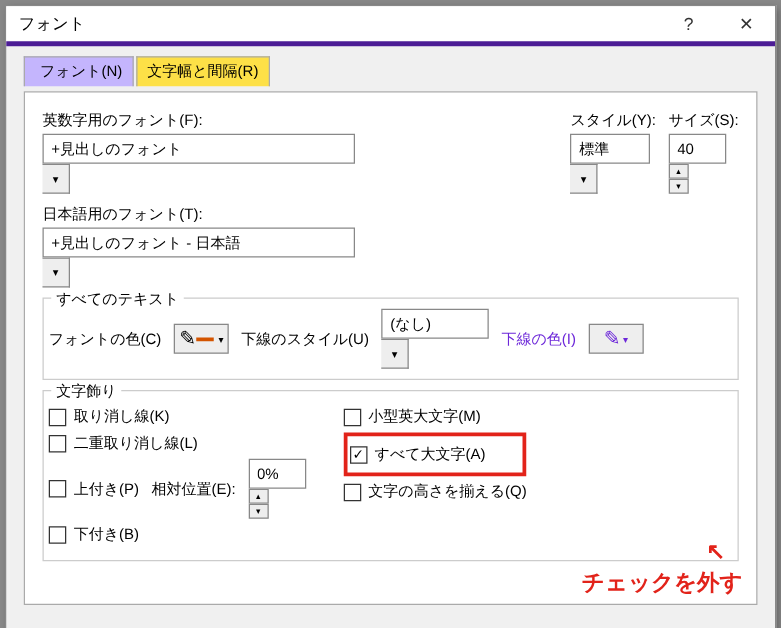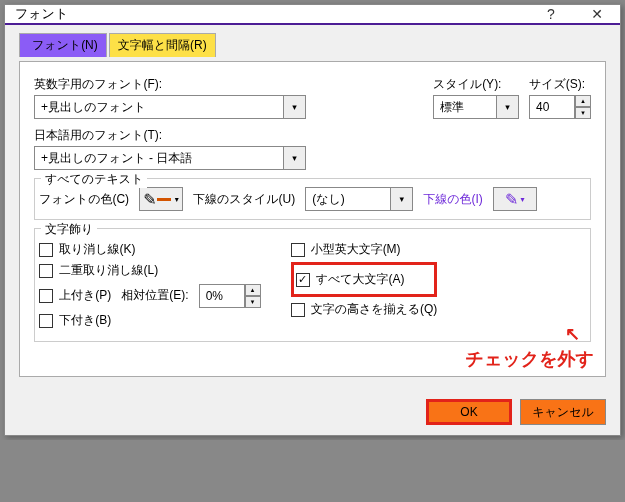--- a/index.html
+++ b/index.html
@@ -1,29 +1,29 @@
 <!DOCTYPE html>
 <html><head>
 <meta charset="utf-8">
 <style>
 * { box-sizing: border-box; font-family: "Yu Gothic UI", "Meiryo", sans-serif; }
 body { margin: 0; background: #888; padding: 4px; }
 .window { width: 617px; background: #f0f0f0; border: 1px solid #888; box-shadow: 2px 2px 6px rgba(0,0,0,.3); }
-.titlebar { display:flex; align-items:center; height:20px; background:#fff; border-bottom:2px solid #4c1d95; }
+.titlebar { display:flex; align-items:center; height:32px; background:#fff; border-bottom:4px solid #4c1d95; }
 .titlebar span { padding-left:10px; font-size:13px; }
 .titlebar .spacer{flex:1;}
 .tb-btn{width:46px;height:32px;display:flex;align-items:center;justify-content:center;font-size:14px;color:#333;}
 .body{padding:8px 14px 12px;}
 .tabs{display:flex;margin-bottom:4px;}
 .tab{border:1px solid #aaa;border-bottom:none;padding:3px 8px;font-size:12px;background:#fde047;margin-right:2px;}
-.tab.active{background:#8b5cf6;padding-left:12px;}
+.tab.active{background:#c4b5fd;padding-left:12px;}
 .panel{border:1px solid #aaa;background:#fff;padding:12px 14px 8px;}
 .row{display:flex;align-items:center;gap:10px;}
 .label{font-size:12px;margin:2px 0;}
-.combo{display:flex;}
+.combo{display:flex;flex-direction:column;}
 .combo input{border:1px solid #888;font-size:12px;padding:3px 6px;height:24px;background:#fff;}
 .combo .btn{width:22px;height:24px;border:1px solid #888;border-left:none;background:#eee;display:flex;align-items:center;justify-content:center;font-size:9px;}
 .spin{display:flex;}
 .spin input{width:46px;text-align:left;padding-left:6px;}
 .spin .btns{display:flex;flex-direction:column;}
 .spin .b{width:16px;height:12px;border:1px solid #888;background:#eee;font-size:7px;display:flex;align-items:center;justify-content:center;}
 .group{border:1px solid #ccc;margin-top:8px;padding:8px 4px;position:relative;}
 .group>.legend{position:absolute;top:-8px;left:6px;background:#fff;padding:0 4px;font-size:12px;}
 .chk{display:flex;align-items:center;gap:6px;font-size:12px;margin:4px 0;}
 .chk .box{width:14px;height:14px;border:1px solid #333;display:flex;align-items:center;justify-content:center;font-size:11px;}

